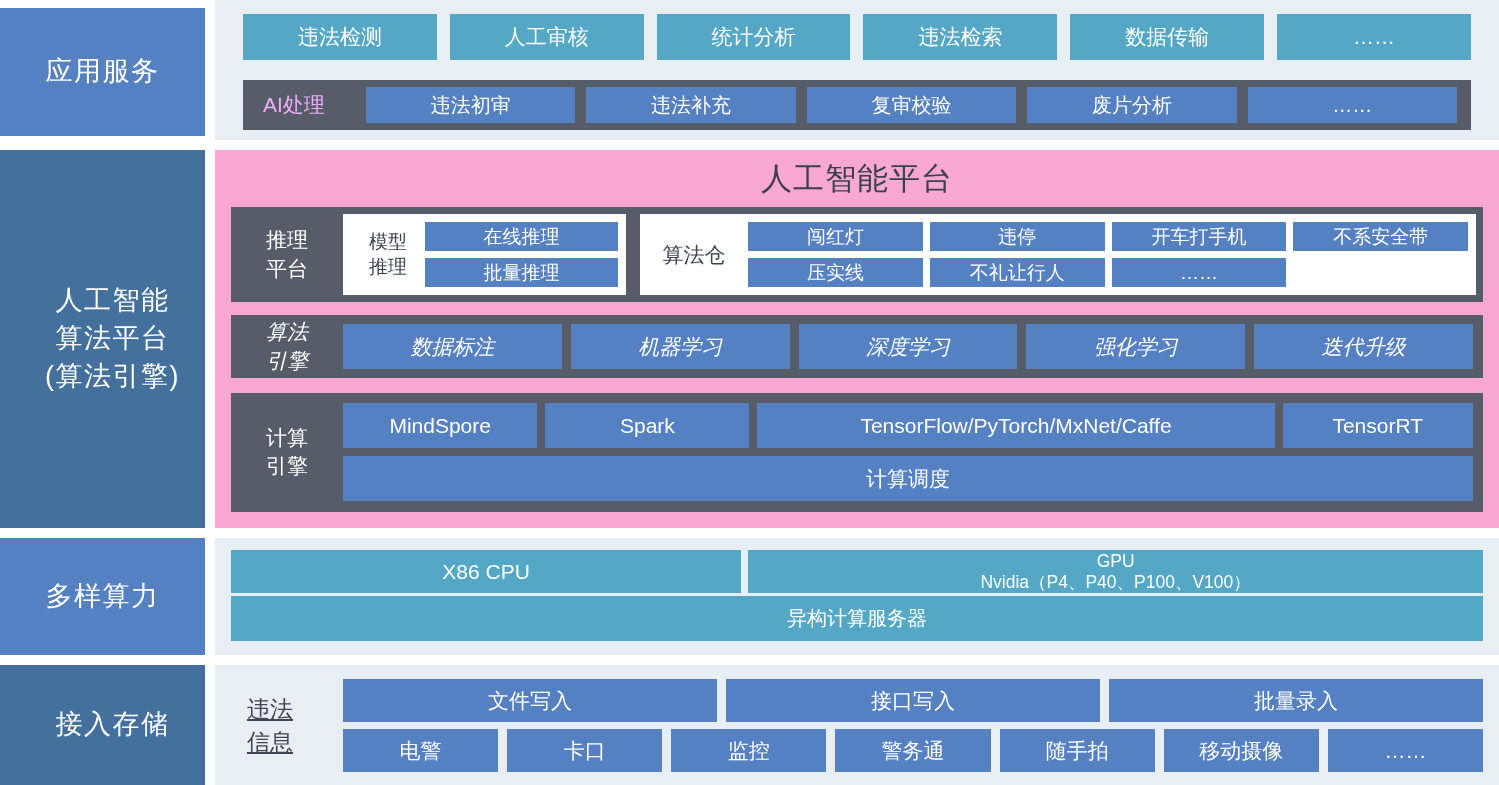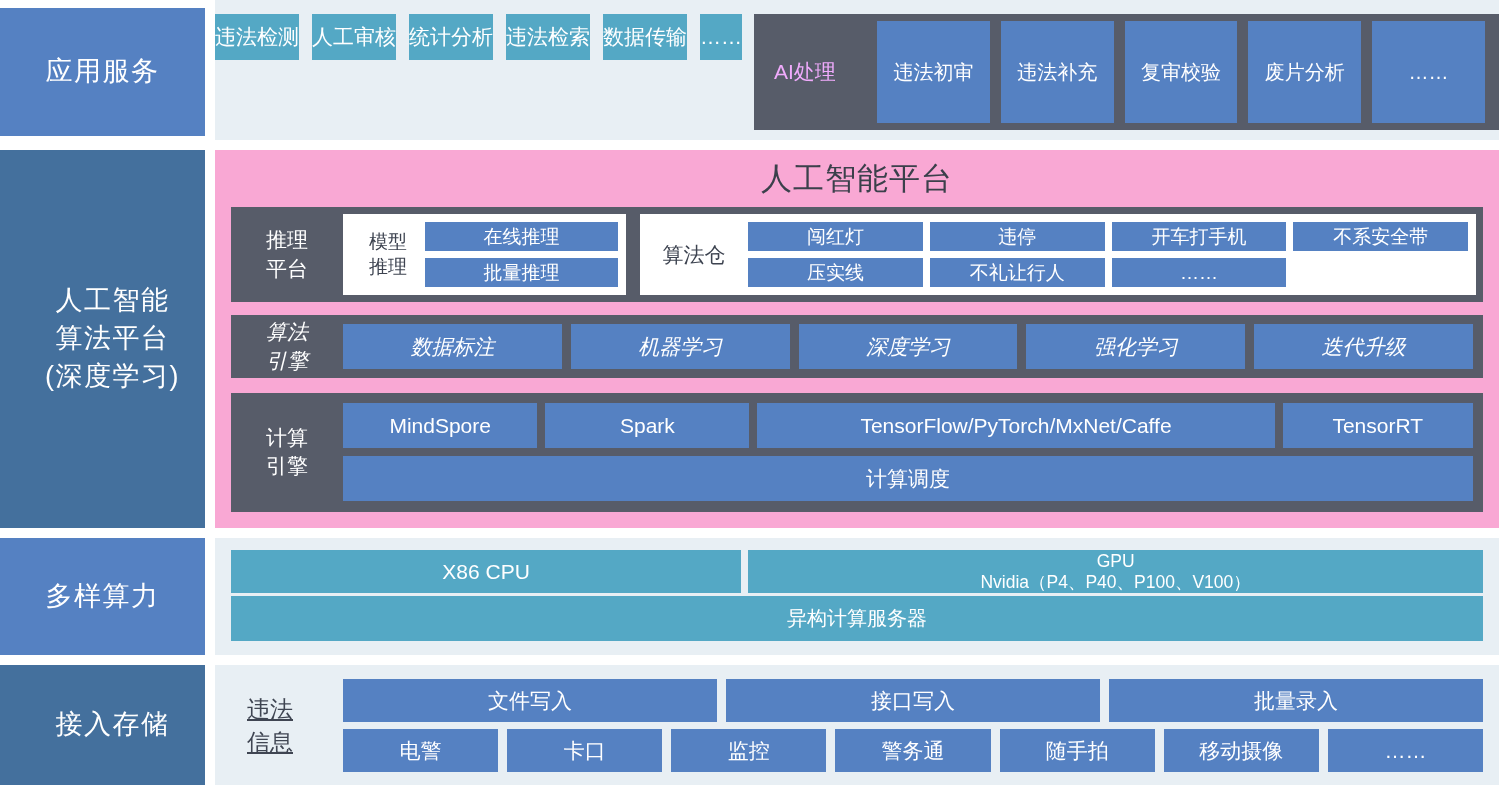--- a/index.html
+++ b/index.html
@@ -23,21 +23,21 @@
   .side.inset { margin-top:8px; margin-bottom:4px; }
   
   .panel { background:#e8eff4; }
   .btn {
     display:flex; align-items:center; justify-content:center;
     color:#fff; font-size:21px; white-space:nowrap;
   }
   .blue { background:#5581c2; }
   .teal { background:#54a8c5; }
   
-  .p1 { padding:14px 0 10px; display:flex; flex-direction:row; gap:12px; }
+  .p1 { padding:14px 28px 10px; display:flex; flex-direction:column; gap:20px; }
   .teal-row { display:flex; gap:13px; height:46px; }
   .teal-row .btn { flex:1; }
   .dark { background:#575c69; }
   .dark-row1 { flex:1; display:flex; align-items:center; gap:11px; padding:7px 14px 7px 20px; }
   .ai-label { color:#f0abfc; font-size:21px; width:92px; flex:none; }
   .dark-row1 .btn { flex:1; align-self:stretch; font-size:20px; }
   .dark-row1 .btn.wide { flex:1.45; }
   
   .p2 { background:#f9a8d4; padding:0 16px 16px; display:flex; flex-direction:column; }
   .p2-title { height:57px; display:flex; align-items:center; justify-content:center;
@@ -101,21 +101,21 @@
       <div class="btn blue">违法补充</div>
       <div class="btn blue">复审校验</div>
       <div class="btn blue">废片分析</div>
       <div class="btn blue">……</div>
     </div>
   </div>
 
   <div class="side tone-b">
     <span>人工智能</span>
     <span>算法平台</span>
-    <span>(深度学习)</span>
+    <span>(算法引擎)</span>
   </div>
   <div class="panel p2">
     <div class="p2-title">人工智能平台</div>
 
     <div class="dark drow rowA">
       <div class="row-label">
         <div>推理</div>
         <div>平台</div>
       </div>
       <div class="white-box wb1">

